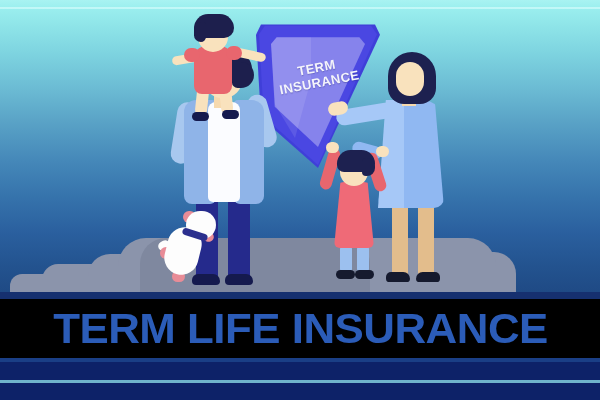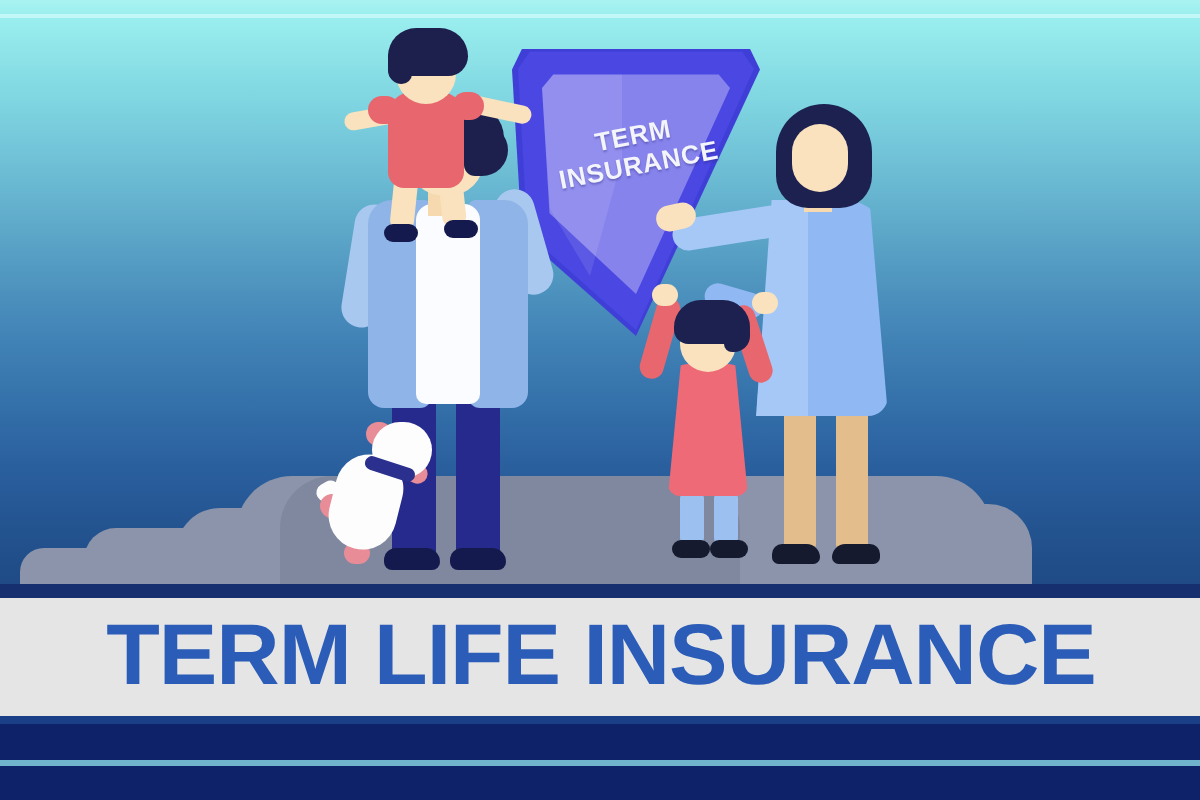--- a/index.html
+++ b/index.html
@@ -153,21 +153,21 @@
   .c-hair2{left:36px;top:10px;width:13px;height:18px;background:#1d2150;border-radius:4px 8px 8px 4px;}
   .c-leg-l{left:14px;top:96px;width:12px;height:30px;background:#9cc0ef;border-radius:5px;}
   .c-leg-r{left:31px;top:96px;width:12px;height:30px;background:#9cc0ef;border-radius:5px;}
   .c-shoe-l{left:10px;top:122px;width:19px;height:9px;background:#151a2e;border-radius:5px;}
   .c-shoe-r{left:29px;top:122px;width:19px;height:9px;background:#151a2e;border-radius:5px;}
 
   
   .band-navy-top{position:absolute;left:0;top:292px;width:600px;height:7px;background:#16306f;}
   .band-white{
     position:absolute;left:0;top:299px;width:600px;height:59px;
-    background:#e5e5e5;
+    background:#000000;
     display:flex;align-items:center;justify-content:center;
   }
   .title{
     color:#2b5cb8;
     font-family:"Liberation Sans", sans-serif;
     font-weight:700;
     font-size:43px;
     letter-spacing:-0.5px;
     transform:scaleX(1.02);
     white-space:nowrap;

